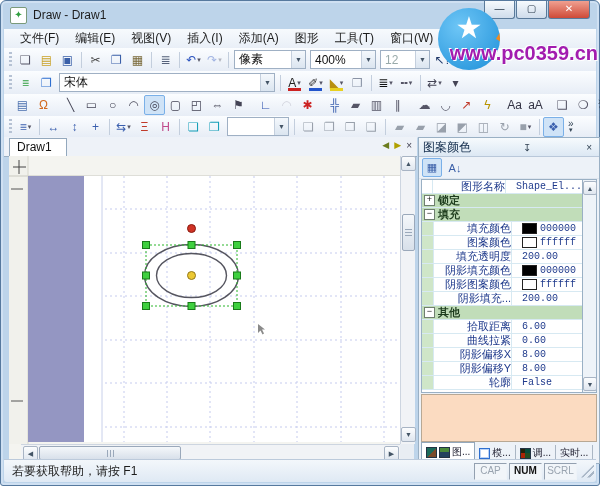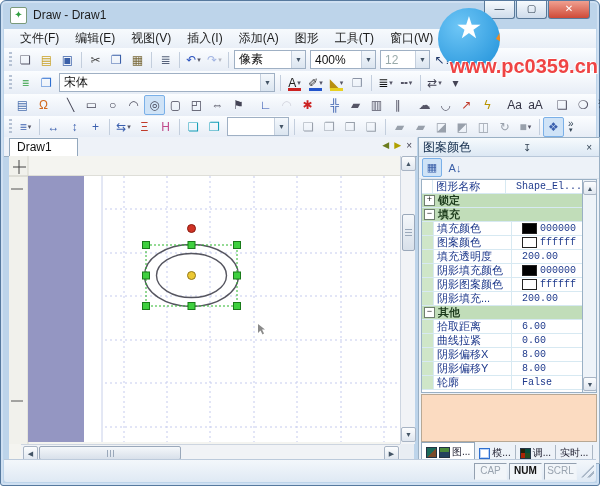--- a/index.html
+++ b/index.html
@@ -37,21 +37,21 @@
   .combo .cv{flex:1;white-space:nowrap;overflow:hidden;}
   .combo .cdar{width:13px;height:100%;border-left:1px solid #c4cfdd;background:linear-gradient(#f4f8fc,#dbe5f0);
     font-size:7px;color:#456;display:flex;align-items:center;justify-content:center;}
   .combo.dis .cv{color:#9aa;}
   .ovf{display:flex;flex-direction:column;align-items:center;line-height:6px;margin-left:4px;color:#345;}
   .ovf .c1{font-size:10px}.ovf .c2{font-size:7px}
   
   .doctabs{position:absolute;left:3px;top:136px;width:413px;height:19px;background:#eef2f8;
     border-bottom:1px solid #9ab0c4;}
   .doctab{position:absolute;left:5px;top:1px;height:17px;background:#fff;border:1px solid #93a8bd;border-bottom:none;
-    font-size:12px;padding:0 25px 0 7px;line-height:17px;color:#111;}
+    font-size:12px;padding:0 14px 0 7px;line-height:17px;color:#111;}
   .tabnav{position:absolute;right:5px;top:3px;display:flex;gap:5px;font-size:9px;}
   .canvaswrap{position:absolute;left:8px;top:155px;width:405px;height:303px;background:#f4f4f0;}
   .cansvg{position:absolute;left:0;top:0;}
   
   .vscroll{position:absolute;left:391px;top:0;width:14px;height:288px;background:#f1f3f6;border-left:1px solid #cdd5e0;}
   .hscroll{position:absolute;left:12px;top:288px;width:379px;height:15px;background:#f1f3f6;border-top:1px solid #cdd5e0;}
   .sbtn{position:absolute;background:linear-gradient(#fcfdfe,#dfe6ef);border:1px solid #a8b4c4;border-radius:2px;
     font-size:7px;color:#456;display:flex;align-items:center;justify-content:center;}
   .thumb{position:absolute;background:linear-gradient(#f4f7fa,#d8e0ea);border:1px solid #9aa8ba;border-radius:2px;}
   .thumb .tgrip{margin:auto;width:7px;height:7px;
@@ -64,21 +64,21 @@
   .phico{margin-left:auto;font-size:10px;color:#345;padding:0 3px;}
   .ptools{height:21px;display:flex;align-items:center;padding-left:3px;gap:3px;border-bottom:1px solid #dfe6ef;}
   .ptb{width:18px;height:17px;display:flex;align-items:center;justify-content:center;font-size:11px;color:#3a5fa8;
     border:1px solid transparent;border-radius:2px;}
   .ptb.sel{background:#cfe3f7;border-color:#7ab0e8;}
   .pgrid{position:absolute;left:2px;right:2px;top:41px;height:212px;background:#fff;border:1px solid #9ab0c4;display:flex;}
   .prows{flex:1;overflow:hidden;}
   .prow{height:13px;display:flex;font-size:11px;line-height:13px;border-bottom:1px solid #d7e9f2;color:#1f3a8c;}
   .pind{width:11px;border-right:1px solid #d7e9f2;}
   .pind.g{background:#cfe6c8;}
-  .plabel{width:74px;padding-left:3px;white-space:nowrap;overflow:hidden;}
+  .plabel{width:74px;padding-left:3px;white-space:nowrap;overflow:hidden;text-align:right;}
   .pval{flex:1;border-left:1px solid #d7e9f2;padding-left:10px;display:flex;align-items:center;gap:3px;
     font-family:"Liberation Mono","DejaVu Sans Mono",monospace;font-size:10px;}
   .prow.cat{background:#c1ddb9;color:#1e3d1e;font-weight:bold;}
   .pbox{width:9px;height:9px;border:1px solid #6f7f6f;background:#fff;font-size:9px;line-height:7px;text-align:center;
     color:#222;margin:1px 3px 0 2px;font-weight:normal;}
   .swatch{width:13px;height:9px;border:1px solid #222;}
   .gsb{width:13px;border-left:1px solid #9ab0c4;background:#eef3f8;position:relative;}
   .gsb .sbtn{left:0;width:12px;height:12px;}
   .pdesc{position:absolute;left:2px;right:2px;top:256px;height:46px;background:#fbdbc1;border:1px solid #b8a894;}
   .ptabs{position:absolute;left:2px;right:2px;top:304px;height:19px;display:flex;align-items:flex-end;font-size:10px;}
@@ -103,21 +103,21 @@
     clip-path:polygon(100% 0,100% 100%,0 100%);}
   
   .wm{position:absolute;inset:0;z-index:60;pointer-events:none;}
   .wmlogo{position:absolute;left:438px;top:8px;width:62px;height:62px;border-radius:50%;
     background:radial-gradient(circle at 35% 30%,#6ec6f6,#1d8fd8);overflow:hidden;}
   .wmlogo .star{position:absolute;left:0;right:0;top:2px;text-align:center;font-size:30px;color:#fff;}
   .wmlogo .cres{position:absolute;left:6px;bottom:-14px;width:54px;height:40px;border-radius:50%;
     border:8px solid transparent;border-bottom-color:#f08a1e;border-right-color:#f08a1e;transform:rotate(-12deg);}
   .wmname{position:absolute;right:1px;top:5px;font-size:26px;font-weight:bold;color:#45a7ea;letter-spacing:0px;
     white-space:nowrap;text-shadow:1px 1px 0 #fff,-1px -1px 0 #fff,1px -1px 0 #fff,-1px 1px 0 #fff;}
-  .wmurl{position:absolute;right:2px;top:55px;font-size:20px;font-weight:bold;color:#ef4444;white-space:nowrap;
+  .wmurl{position:absolute;right:2px;top:42px;font-size:20px;font-weight:bold;color:#a21caf;white-space:nowrap;
     text-shadow:1px 1px 0 #fff,-1px -1px 0 #fff;}
 </style>
 </head>
 <body>
 
 <div class="win">
 
   <div class="titlebar">
     <span class="appicon">✦</span>
     <span class="wtitle">Draw - Draw1</span>
@@ -626,20 +626,21 @@
           <span class="ticon colors"></span>
           <span>调...</span>
         </div>
         <div class="ptab">
           <span>实时...</span>
         </div>
       </div>
   </div>
 
   <div class="status">
+    <span>若要获取帮助，请按 F1</span>
     <div class="inds" id="inds">
         <div class="ind">CAP</div>
         <div class="ind on">NUM</div>
         <div class="ind">SCRL</div>
       </div>
     <div class="rgrip"></div>
   </div>
 </div>
 
 <div class="wm">

